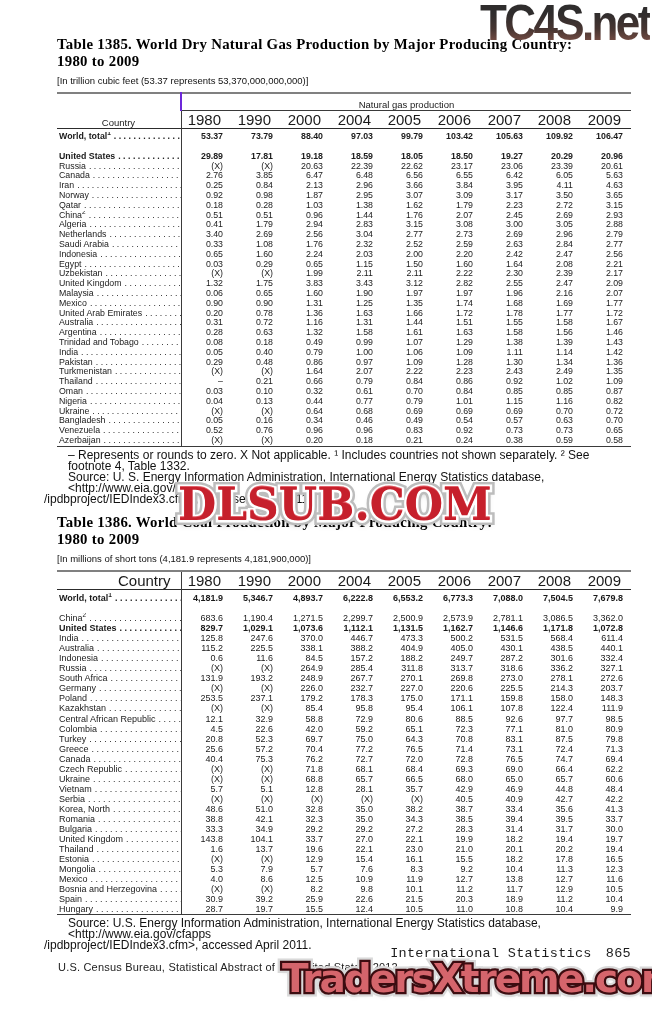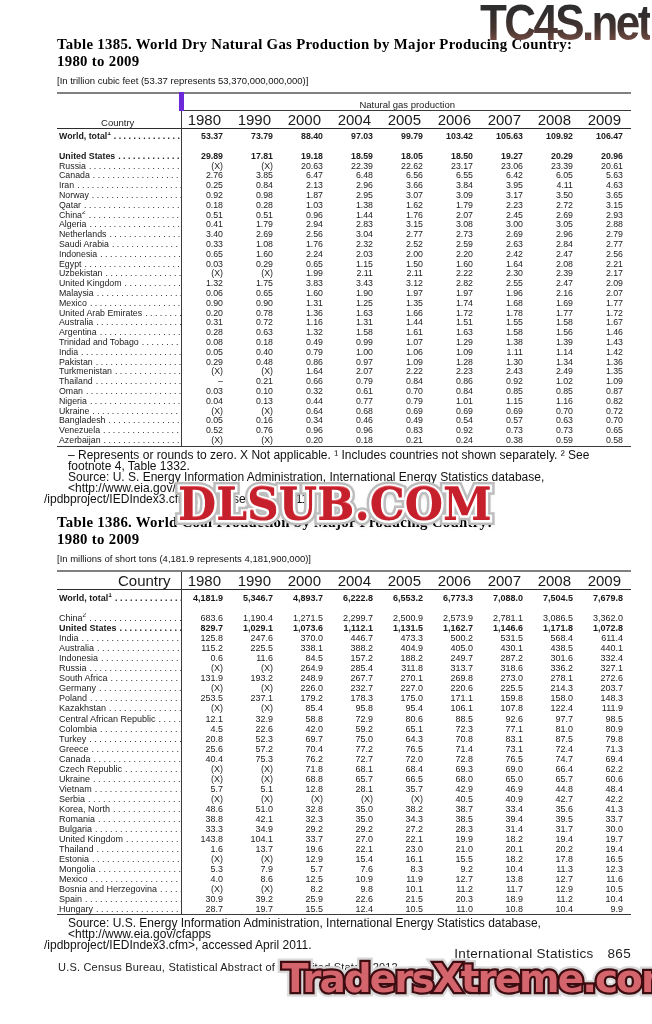--- a/index.html
+++ b/index.html
@@ -48,21 +48,21 @@
 
   table.stat{
     width:574px; border-collapse:collapse; table-layout:fixed; margin-top:6px;
     border-top:2px solid #808080; border-bottom:1.5px solid #3a3a3a;
   }
   table.stat col.ccol{width:124px;}
   table.stat th, table.stat td{padding:0; font-weight:normal; vertical-align:bottom;}
   .country-head{text-align:center; font-size:9.5px; vertical-align:middle;}
   .span-head{
     text-align:center; font-size:9.5px; height:16px;
-    border-left:5px solid #6d28d9; border-bottom:1px solid #3a3a3a; vertical-align:middle;
+    border-left:2px solid #6d28d9; border-bottom:1px solid #3a3a3a; vertical-align:middle;
   }
   tr.years-row th{height:16px; font-size:15px; text-align:right; padding-right:10px; vertical-align:middle;}
   thead{border-bottom:1.8px solid #2c2c2c;}
   .first{border-left:1px solid #3a3a3a;}
 
   tbody td.v{text-align:right; padding-right:8px; white-space:nowrap;}
   #t1385 tbody td{height:9.8px; font-size:8.8px; line-height:9.8px;}
   #t1386 tbody td{height:10.05px; font-size:9px; line-height:10.05px;}
   #t1385 tbody tr.bold td, #t1386 tbody tr.bold td{font-weight:bold;}
   #t1385 tbody tr.lead-row td, #t1386 tbody tr.lead-row td{height:13px; vertical-align:bottom;}
@@ -72,21 +72,21 @@
   td.c .leader{flex:1; overflow:hidden; white-space:nowrap; color:#222; padding-left:3px;}
   tr.spacer td{height:auto;}
 
   .footnotes{margin-top:3px; font-size:12px; line-height:11px; color:#111;}
   .fn-indent{padding-left:11px;}
   .fn-out{margin-left:-13px;}
 
   
   .footer-right{
     position:absolute; top:946px; right:21px; font-size:13.5px; color:#1c1c1c;
-    font-family:Liberation Sans, sans-serif; letter-spacing:.3px;
+    font-family:Liberation Mono, monospace; letter-spacing:.3px;
   }
   .footer-right .pageno{margin-left:14px;}
   .footer-left{
     position:absolute; top:961px; left:44px; font-size:11px; color:#222;
     font-family:Liberation Sans, sans-serif; letter-spacing:.2px;margin-left:14px;
   }
 </style>
 </head>
 <body>
 

